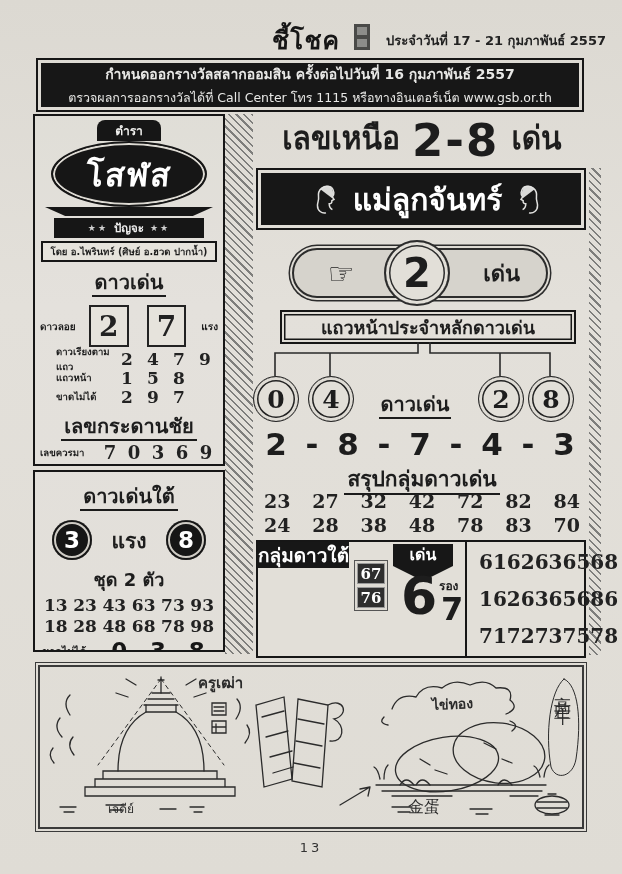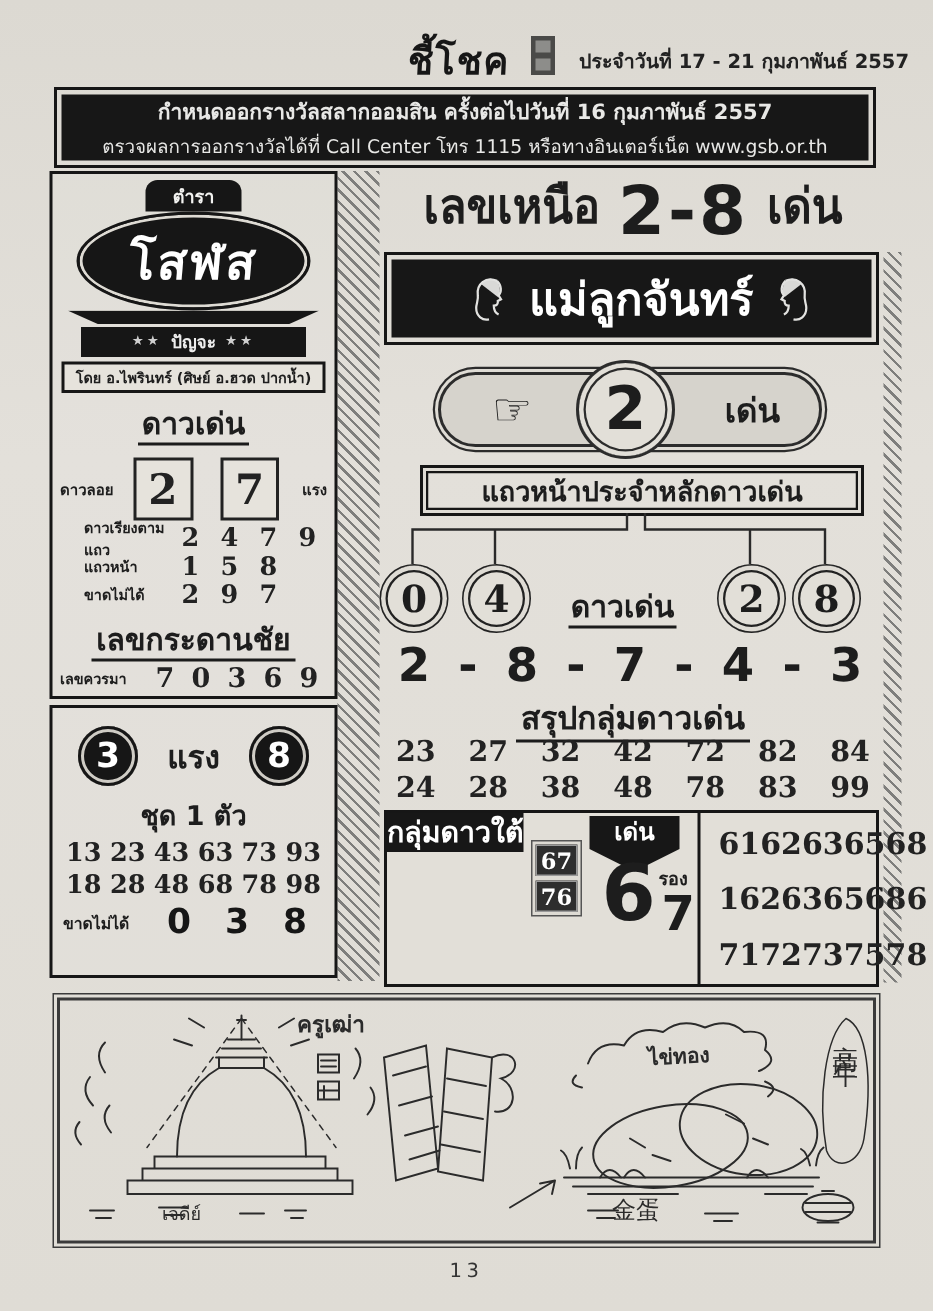--- a/index.html
+++ b/index.html
@@ -241,26 +241,29 @@
             <span class="num serif">5</span>
             <span class="num serif">8</span>
             <span class="num serif">1</span>
             <span class="num serif">4</span>
           </span>
       </div>
 
     </div>
 
     <div class="lbox lbox-b">
+      <div class="sec-title">
+        <span>ดาวเด่นใต้</span>
+      </div>
       <div class="circ-row">
         <span class="bcirc">3</span>
         <span class="raeng-big">แรง</span>
         <span class="bcirc">8</span>
       </div>
-      <div class="set-label">ชุด 1 ตัว</div>
+      <div class="set-label">ชุด 2 ตัว</div>
       <div class="pair-row">
           <span class="num serif">13</span>
           <span class="num serif">23</span>
           <span class="num serif">43</span>
           <span class="num serif">63</span>
           <span class="num serif">73</span>
           <span class="num serif">93</span>
         </div>
       <div class="pair-row">
           <span class="num serif">18</span>
@@ -337,21 +340,21 @@
       <span class="num serif">82</span>
       <span class="num serif">84</span>
     </div>
   <div class="sum-row sum-r1">
       <span class="num serif">24</span>
       <span class="num serif">28</span>
       <span class="num serif">38</span>
       <span class="num serif">48</span>
       <span class="num serif">78</span>
       <span class="num serif">83</span>
-      <span class="num serif">99</span>
+      <span class="num serif">70</span>
     </div>
 
   <div class="south">
     <div class="south-head">กลุ่มดาวใต้</div>
     <div class="south-body">
       <div class="pair-frame">
         <div class="pair-cell">67</div>
         <div class="pair-cell">76</div>
       </div>
       <div class="den-arrow">

